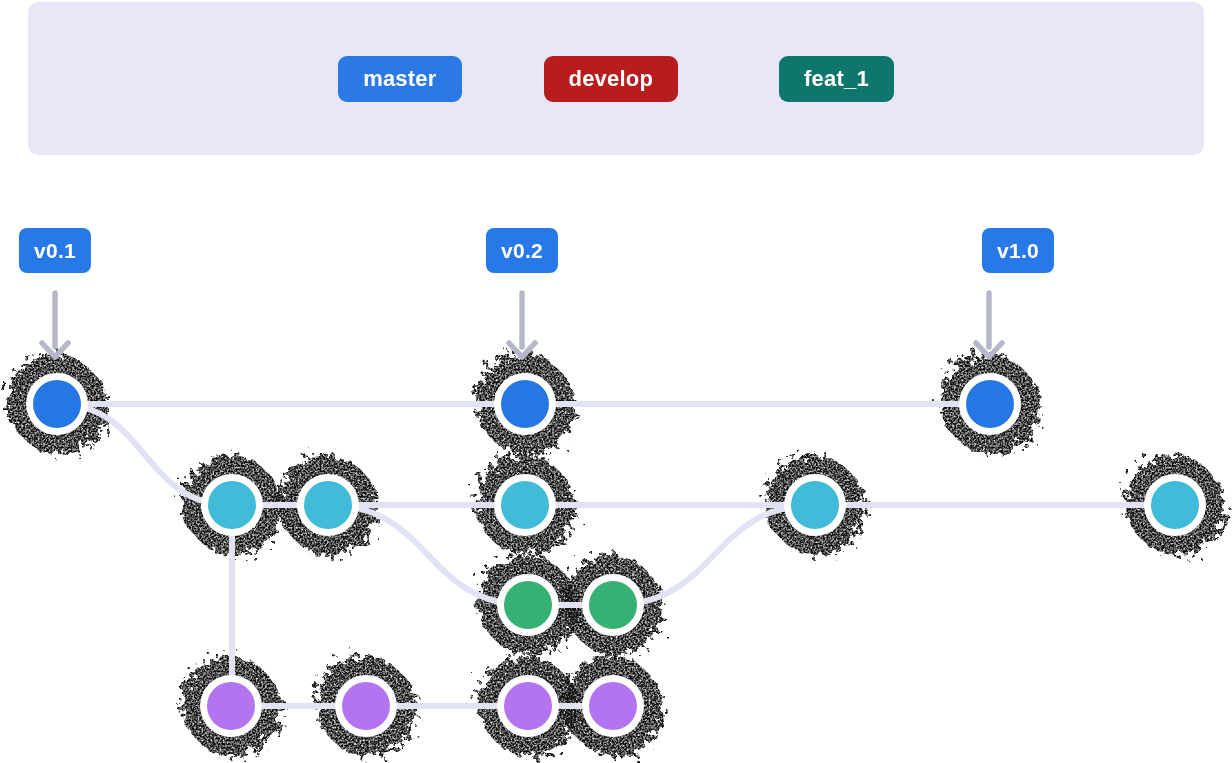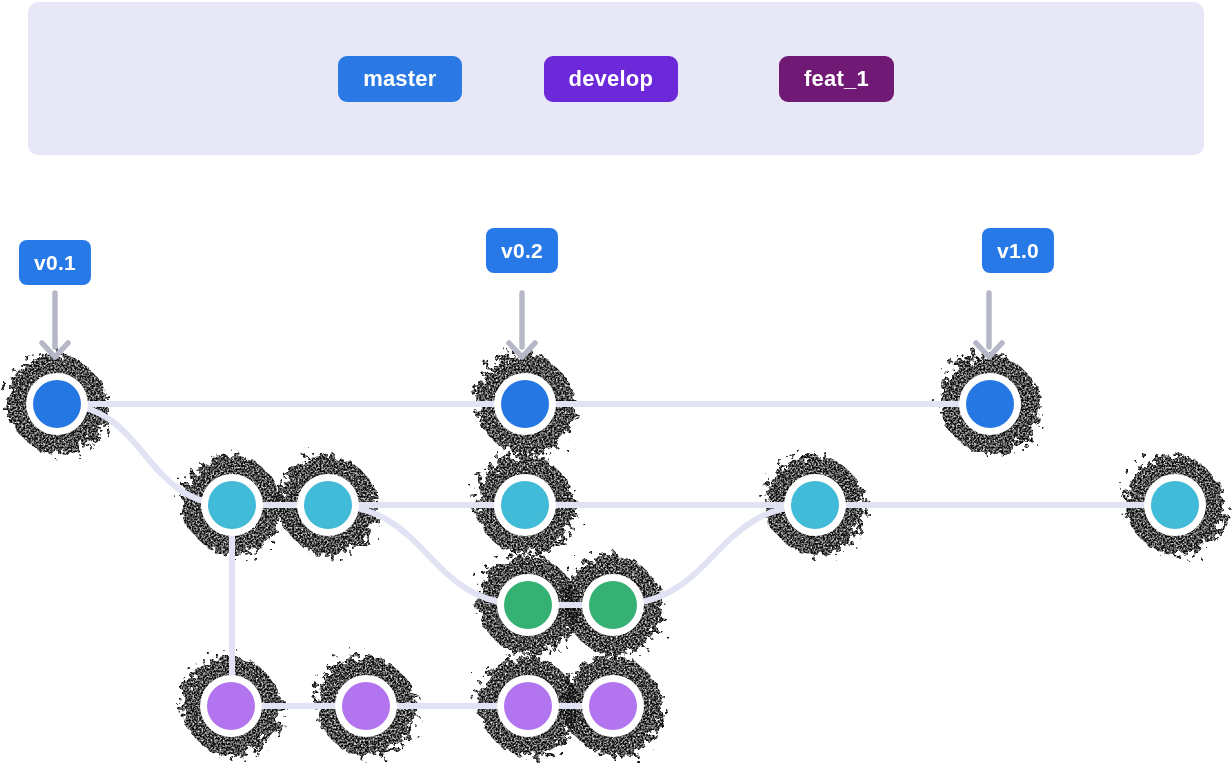--- a/index.html
+++ b/index.html
@@ -147,22 +147,22 @@
         </g>
         <g>
           <circle cx="613" cy="706" r="31" fill="#ffffff"></circle>
           <circle cx="613" cy="706" r="24" fill="#b274ef"></circle>
         </g>
       </g>
   </svg>
 
   <div class="legend-bar" style="background: rgb(231, 231, 247);">
       <div class="legend-btn" style="background: rgb(43, 121, 228);">master</div>
-      <div class="legend-btn" style="background: #6d28d9;">develop</div>
-      <div class="legend-btn" style="background: #701a75; margin-left: 19px;">feat_1</div>
+      <div class="legend-btn" style="background: #b91c1c;">develop</div>
+      <div class="legend-btn" style="background: #0f766e; margin-left: 19px;">feat_1</div>
     </div>
   <div id="tags-layer">
-      <div class="tag" style="left: 55px; background: rgb(40, 121, 232); color: rgb(255, 255, 255); margin-top: 12px;">v0.1</div>
+      <div class="tag" style="left: 55px; background: rgb(40, 121, 232); color: rgb(255, 255, 255);">v0.1</div>
       <div class="tag" style="left: 522px; background: rgb(40, 121, 232); color: rgb(255, 255, 255);">v0.2</div>
       <div class="tag" style="left: 1018px; background: rgb(40, 121, 232); color: rgb(255, 255, 255);">v1.0</div>
     </div>
 
 </div>
 
 </body></html>

